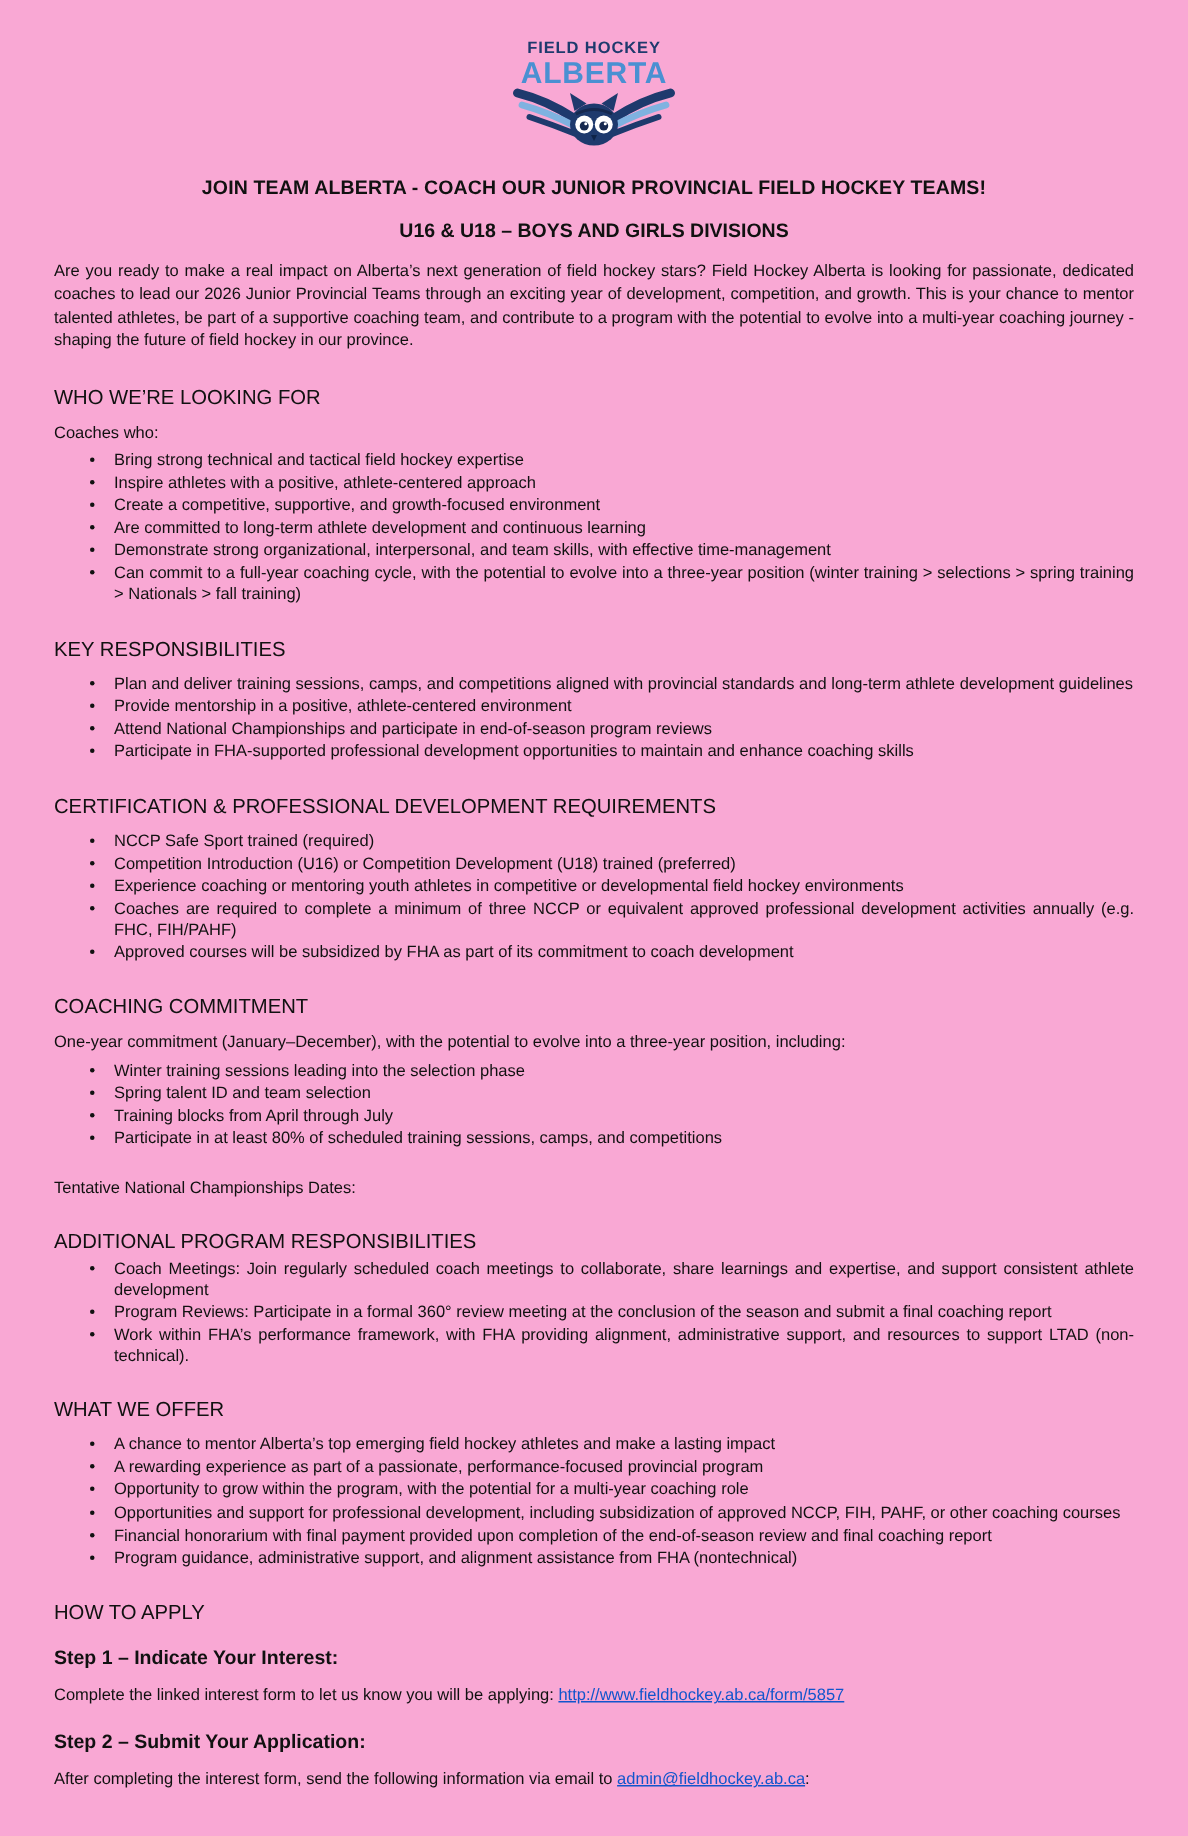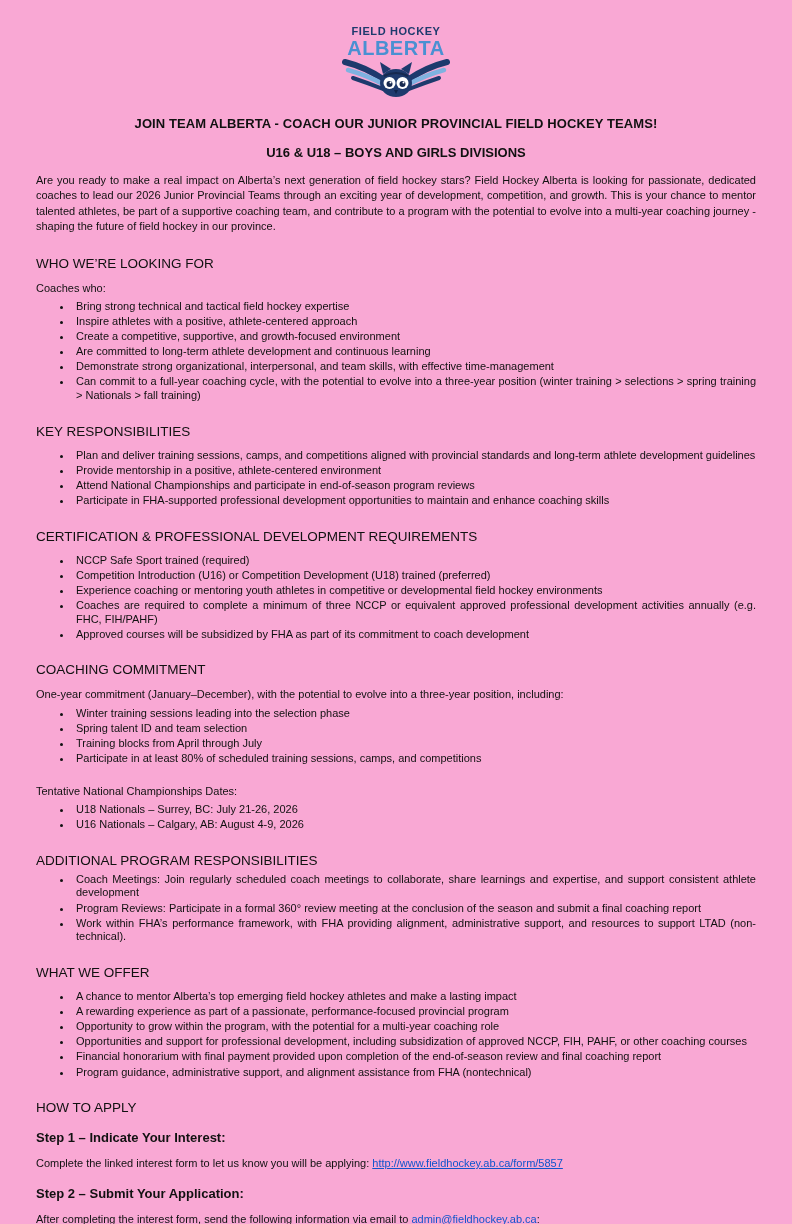--- a/index.html
+++ b/index.html
@@ -111,24 +111,20 @@
 
   <div class="section-heading">COACHING COMMITMENT</div>
   <p class="lead">One-year commitment (January–December), with the potential to evolve into a three-year position, including:</p>
   <ul class="bullets">
     <li>Winter training sessions leading into the selection phase</li>
     <li>Spring talent ID and team selection</li>
     <li>Training blocks from April through July</li>
     <li>Participate in at least 80% of scheduled training sessions, camps, and competitions</li>
   </ul>
   <p class="lead" style="margin-top:18px;">Tentative National Championships Dates:</p>
-  <ul class="bullets">
-    <li>U18 Nationals – Surrey, BC: July 21-26, 2026</li>
-    <li>U16 Nationals – Calgary, AB: August 4-9, 2026</li>
-  </ul>
 
   <div class="section-heading">ADDITIONAL PROGRAM RESPONSIBILITIES</div>
   <ul class="bullets" style="">
     <li>Coach Meetings: Join regularly scheduled coach meetings to collaborate, share learnings and expertise, and support consistent athlete development</li>
     <li>Program Reviews: Participate in a formal 360° review meeting at the conclusion of the season and submit a final coaching report</li>
     <li>Work within FHA’s performance framework, with FHA providing alignment, administrative support, and resources to support LTAD (non-technical).</li>
   </ul>
 
   <div class="section-heading">WHAT WE OFFER</div>
   <ul class="bullets" style="margin-top:10px;">

